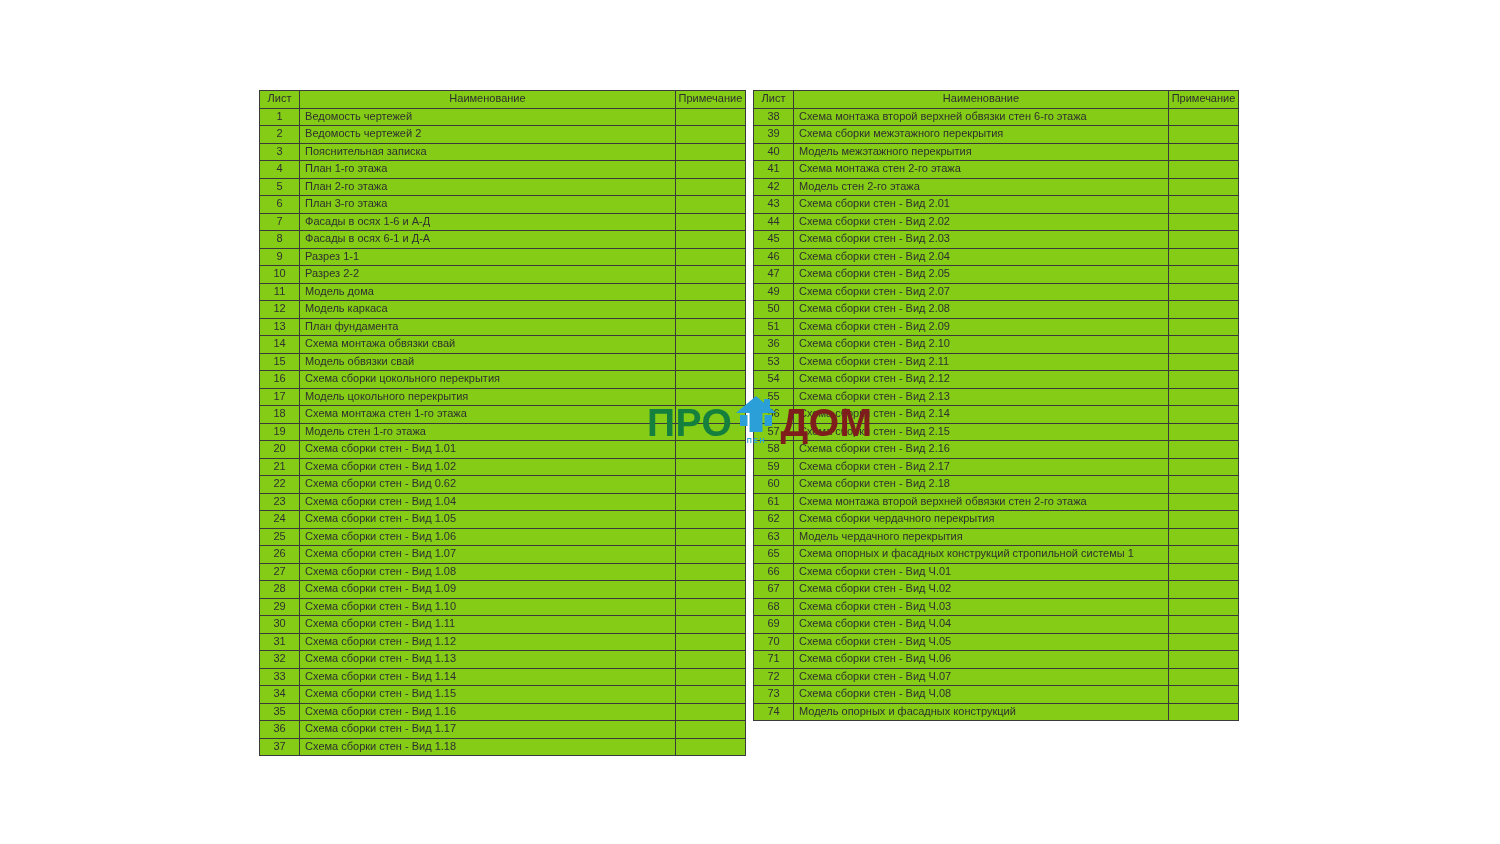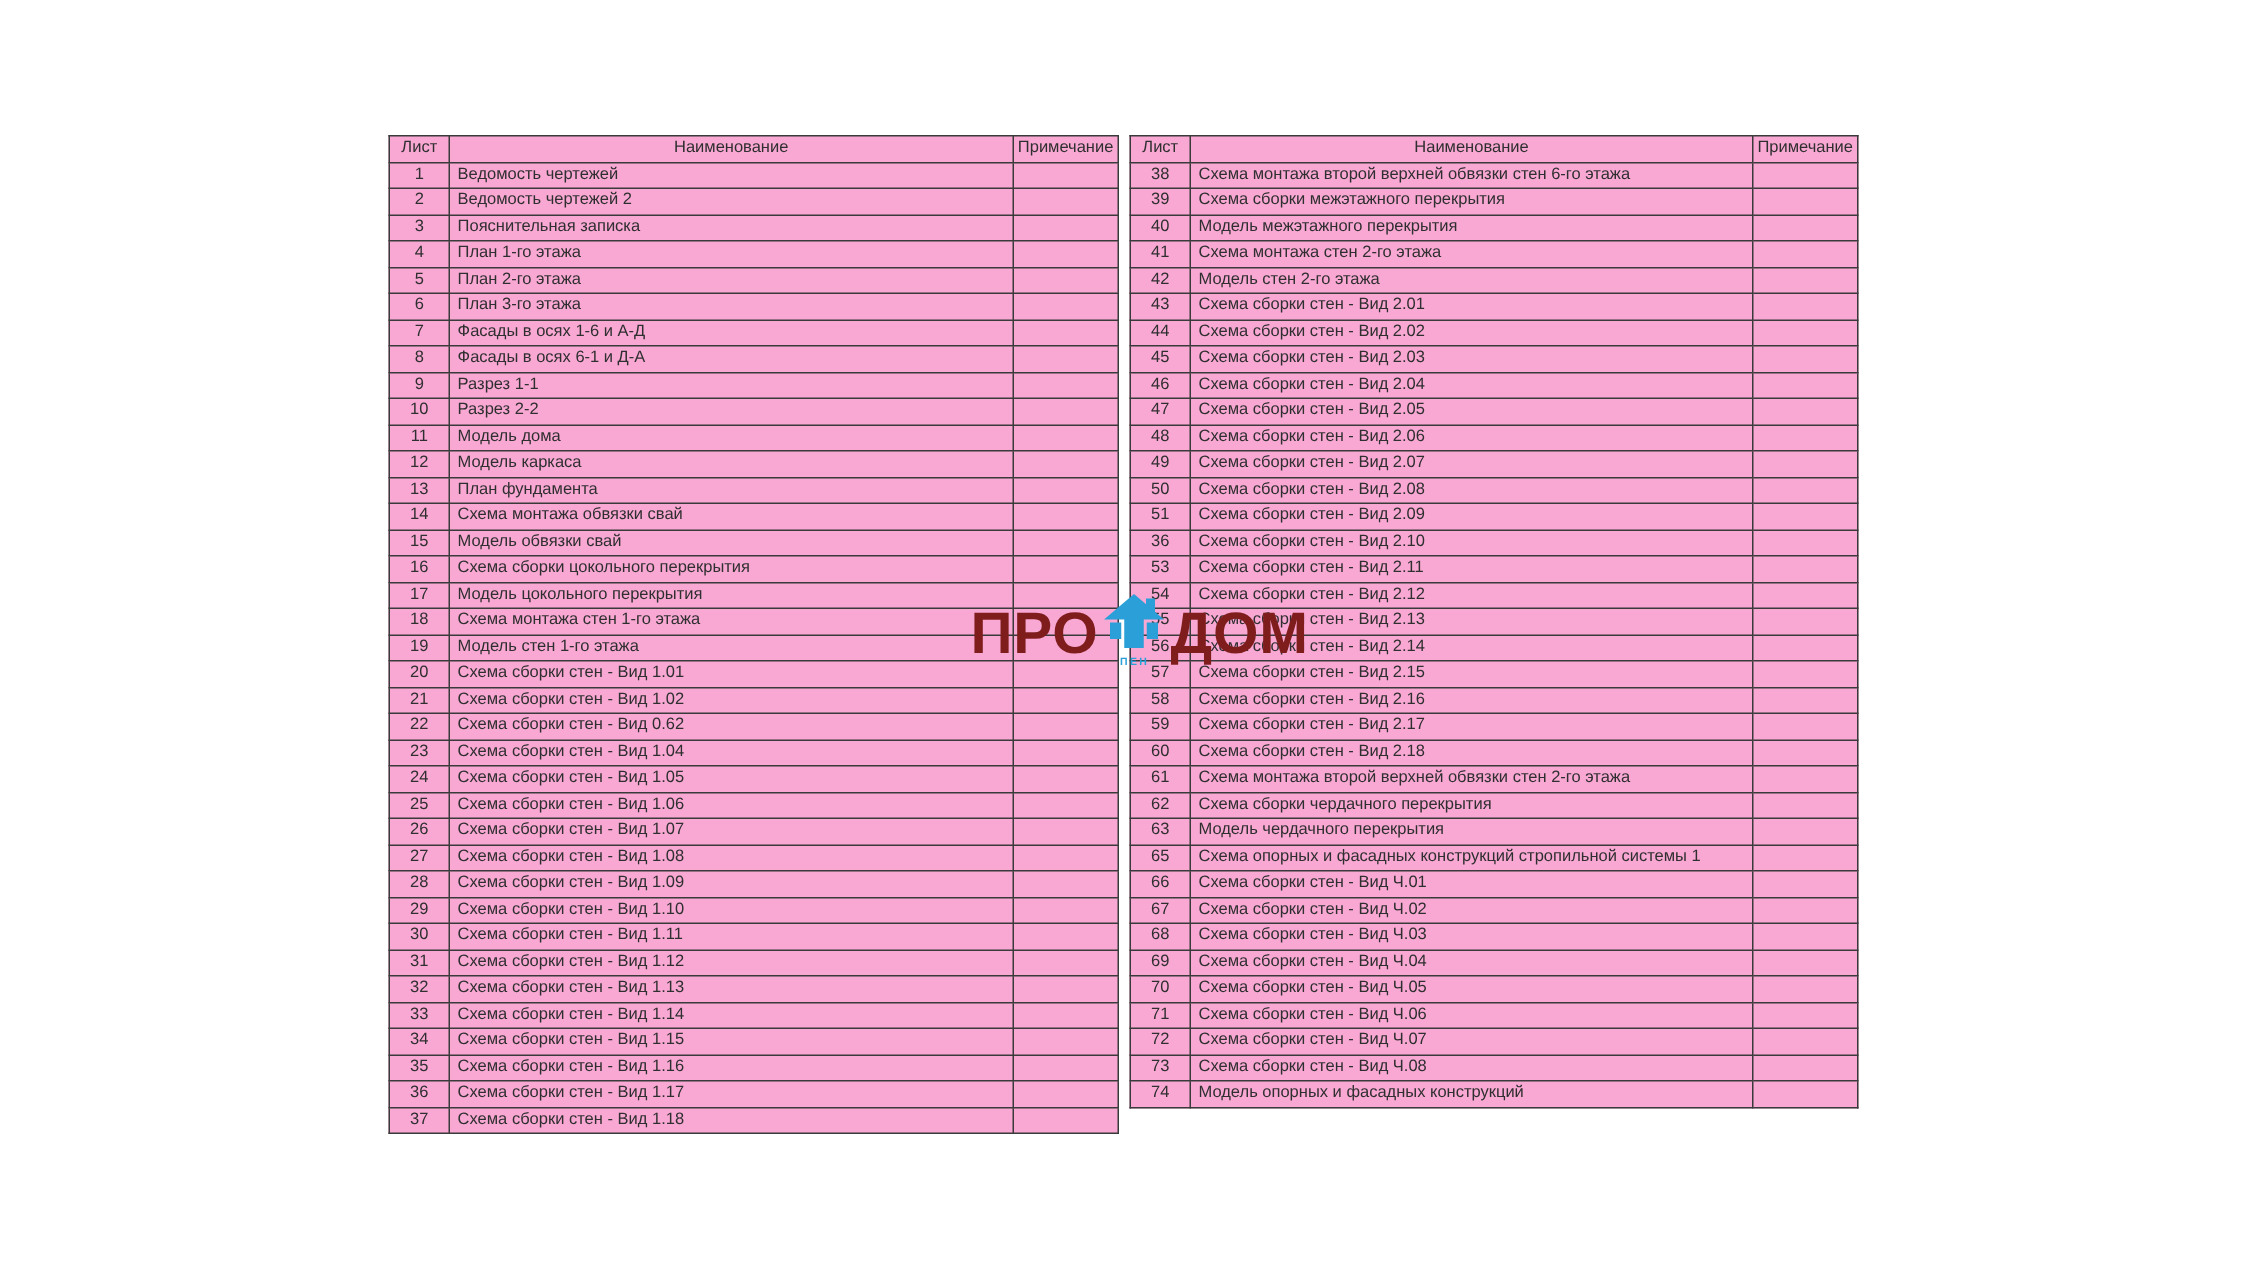--- a/index.html
+++ b/index.html
@@ -8,21 +8,21 @@
     background:#ffffff;
     position:relative;
     font-family:"Liberation Sans", sans-serif;
     overflow:hidden;
   }
   .sheet-table{
     position:absolute;
     top:90px;
     border-collapse:collapse;
     table-layout:fixed;
-    background:#f9a8d4;
+    background:#84cc16;
     border:1.5px solid #353535;
   }
   .sheet-table.left{left:259px;width:487px;}
   .sheet-table.right{left:753px;width:485px;}
   .sheet-table th,.sheet-table td{
     border:1px solid #3a3a3a;
     font-size:11px;
     color:#2f2f2f;
     height:16.5px;
     padding:0 2px;
@@ -333,25 +333,20 @@
           <td class="sheet-cell">46</td>
           <td class="name-cell">Схема сборки стен - Вид 2.04</td>
           <td class="note-cell"></td>
         </tr>
         <tr>
           <td class="sheet-cell">47</td>
           <td class="name-cell">Схема сборки стен - Вид 2.05</td>
           <td class="note-cell"></td>
         </tr>
         <tr>
-          <td class="sheet-cell">48</td>
-          <td class="name-cell">Схема сборки стен - Вид 2.06</td>
-          <td class="note-cell"></td>
-        </tr>
-        <tr>
           <td class="sheet-cell">49</td>
           <td class="name-cell">Схема сборки стен - Вид 2.07</td>
           <td class="note-cell"></td>
         </tr>
         <tr>
           <td class="sheet-cell">50</td>
           <td class="name-cell">Схема сборки стен - Вид 2.08</td>
           <td class="note-cell"></td>
         </tr>
         <tr>
@@ -466,21 +461,21 @@
         </tr>
         <tr>
           <td class="sheet-cell">74</td>
           <td class="name-cell">Модель опорных и фасадных конструкций</td>
           <td class="note-cell"></td>
         </tr>
       </tbody>
   </table>
 
   <div class="watermark">
-    <span class="wm-text" style="color: #7f1d1d;">ПРО</span>
+    <span class="wm-text" style="color: #15803d;">ПРО</span>
     <span class="wm-icon-wrap">
       <span>
         <svg width="42" height="38" viewBox="0 0 40 38" xmlns="http://www.w3.org/2000/svg">
           <g fill="#2b9fd7">
             <rect x="28" y="3" width="6" height="9"></rect>
             <polygon points="20,0 40,17 0,17"></polygon>
             <rect x="13.5" y="16" width="13" height="20"></rect>
             <rect x="4" y="19" width="7.5" height="11"></rect>
             <rect x="28.5" y="19" width="7.5" height="11"></rect>
           </g>

